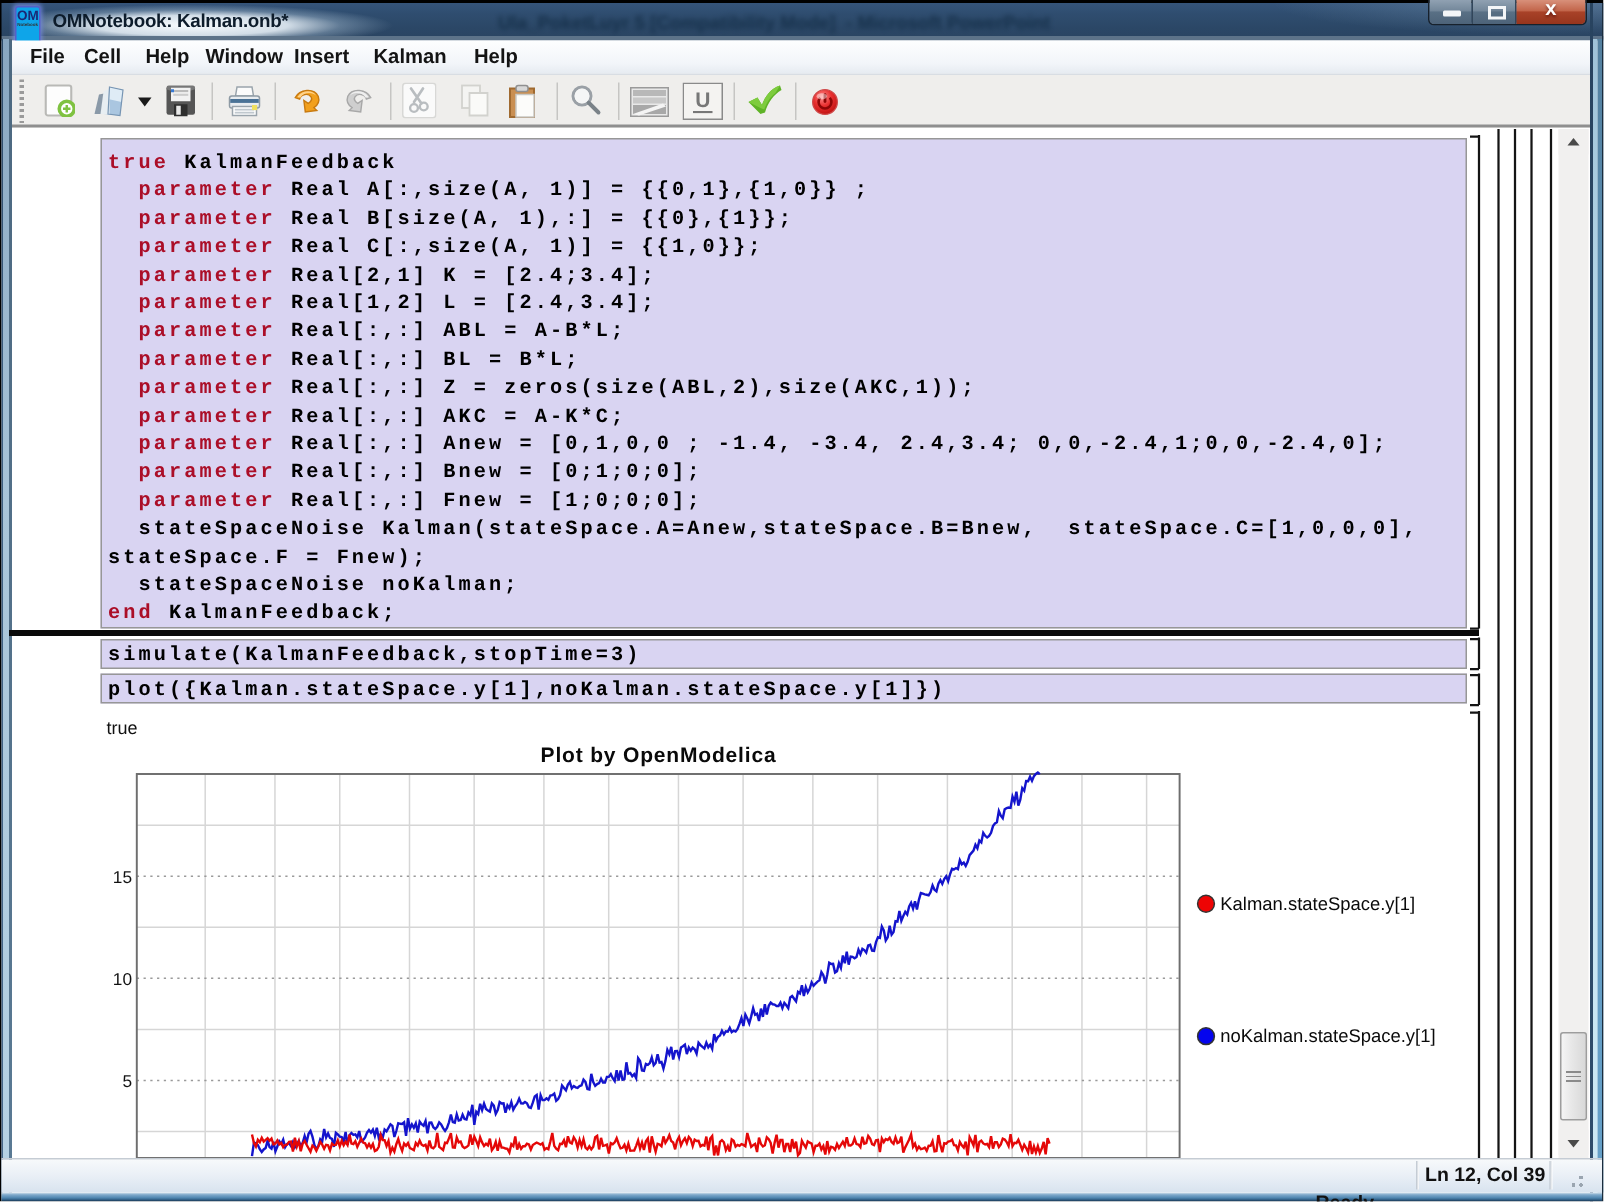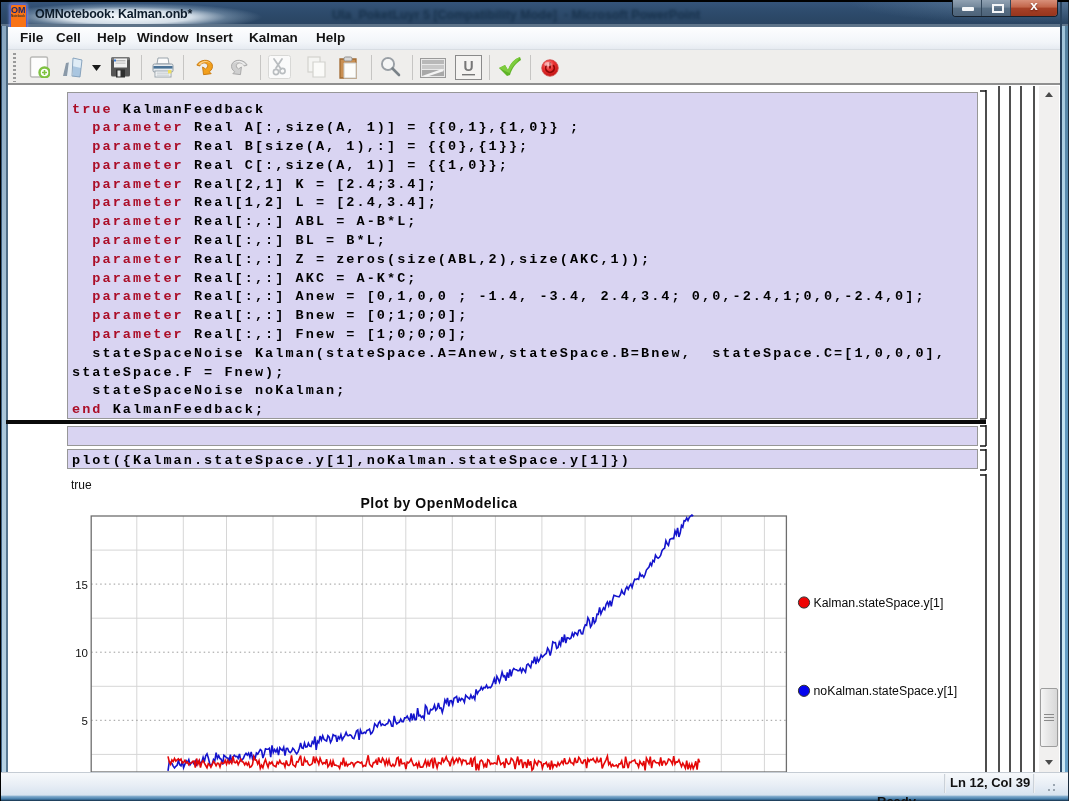--- a/index.html
+++ b/index.html
@@ -4,21 +4,21 @@
 html,body{width:1069px;height:801px;overflow:hidden}
 body{font-family:"Liberation Sans",sans-serif;position:relative;background:#fff}
 #win{position:absolute;left:0;top:0;width:1069px;height:801px}
 .abs{position:absolute}
 
 #topedge{left:0;top:0;width:1069px;height:2px;background:#000}
 #titlebar{left:0;top:2px;width:1069px;height:24px;background:linear-gradient(#35547a 0%,#2f4d6f 30%,#2b4766 70%,#2a4462 100%)}
 #titleglow{left:22px;top:2px;width:270px;height:24px;background:radial-gradient(ellipse 135px 14px at 105px 15px,rgba(247,251,254,1) 0%,rgba(233,242,249,0.88) 48%,rgba(180,203,222,0.38) 74%,rgba(140,165,190,0) 100%)}
 #titlebar2{left:0;top:24px;width:1069px;height:3px;background:#5d7389}
 #blurtext{left:332px;top:8px;width:400px;color:#16304a;font-size:12.5px;font-weight:bold;filter:blur(1.6px);opacity:.95;white-space:nowrap}
-#omicon{left:10px;top:4px;width:17px;height:29px;background:#f97316;border:1px solid #5660c8;border-radius:2px;box-shadow:0 0 3px 1px rgba(120,140,230,.8);font-weight:bold;font-size:9px;color:#1b2873;line-height:10px}
+#omicon{left:10px;top:4px;width:17px;height:29px;background:#0ea5e9;border:1px solid #5660c8;border-radius:2px;box-shadow:0 0 3px 1px rgba(120,140,230,.8);font-weight:bold;font-size:9px;color:#1b2873;text-align:center;line-height:10px}
 #omicon .sub{display:block;font-size:3px;color:#333;line-height:3px;letter-spacing:0}
 #wtitle{left:35px;top:7px;font-size:12.5px;letter-spacing:-0.2px;font-weight:bold;color:#0d1c2b;white-space:nowrap}
 
 #btns{left:952px;top:0;width:106px;height:17px;border:1px solid #17212c;border-top:none;border-radius:0 0 4px 4px;overflow:hidden;display:flex;box-shadow:inset 0 0 0 1px rgba(255,255,255,.35)}
 .wbtn{height:100%;position:relative}
 #bmin,#bmax{width:29px;background:linear-gradient(#90a1b2 0%,#73879a 45%,#597085 50%,#4d6379 100%)}
 #bmin{border-right:1px solid #32465a}#bmax{border-right:1px solid #32465a}
 #bclose{width:46px;background:linear-gradient(#d8907a 0%,#c2654a 45%,#a84228 50%,#97351d 100%)}
 #bmin:after{content:"";position:absolute;left:9px;top:7px;width:12px;height:3.5px;background:#f4f6f8;border-radius:1px}
 #bmax:after{content:"";position:absolute;left:9.5px;top:4px;width:8px;height:5px;border:2.2px solid #f4f6f8;background:rgba(90,110,130,.2)}
@@ -218,20 +218,21 @@
   <span class="kw">parameter</span> Real[:,:] AKC = A-K*C;
   <span class="kw">parameter</span> Real[:,:] Anew = [0,1,0,0 ; -1.4, -3.4, 2.4,3.4; 0,0,-2.4,1;0,0,-2.4,0];
   <span class="kw">parameter</span> Real[:,:] Bnew = [0;1;0;0];
   <span class="kw">parameter</span> Real[:,:] Fnew = [1;0;0;0];
   stateSpaceNoise Kalman(stateSpace.A=Anew,stateSpace.B=Bnew,  stateSpace.C=[1,0,0,0],
 stateSpace.F = Fnew);
   stateSpaceNoise noKalman;
 <span class="kw">end</span> KalmanFeedback;</div>
 <div class="abs" id="blackline"></div>
 <div class="cell" id="cell2"></div>
+<div class="code2" style="top:430px">simulate(KalmanFeedback,stopTime=3)</div>
 <div class="cell" id="cell3"></div>
 <div class="code2" style="top:453px">plot({Kalman.stateSpace.y[1],noKalman.stateSpace.y[1]})</div>
 <div class="abs" id="true">true</div>
 
 <svg class="abs" style="left:978px;top:86px;width:62px;height:686px" viewBox="0 0 62 686">
  <g stroke="#141414" stroke-width="1.5" fill="none">
   <path d="M2 5 h6 M8 4 v329 M2 333 h6"></path>
   <path d="M2 340 h6 M8 339 v21 M2 360 h6"></path>
   <path d="M2 364 h6 M8 363 v21 M2 384 h6"></path>
   <path d="M2 389 h6 M8 388 v298"></path>

